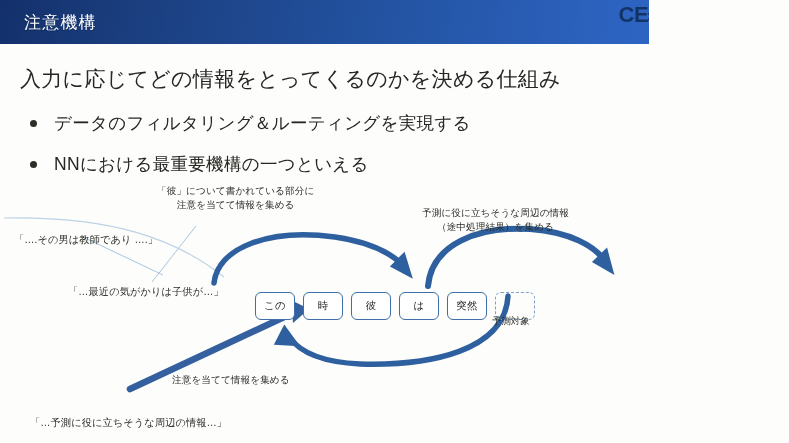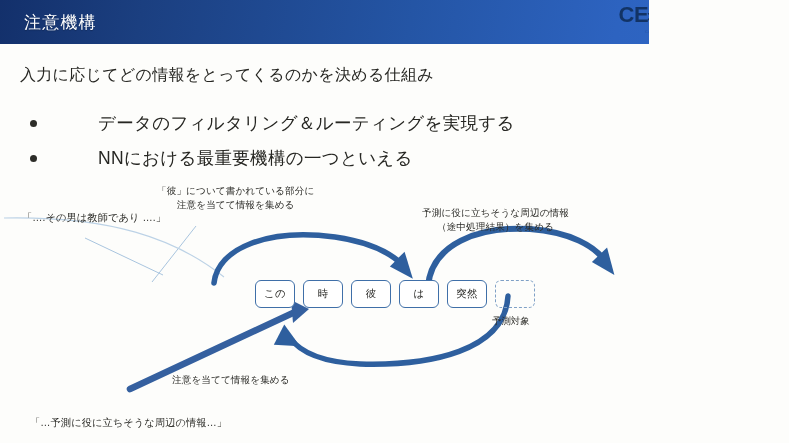--- a/index.html
+++ b/index.html
@@ -42,64 +42,65 @@
   #cedec-x:before { transform:rotate(45deg); }
   #cedec-x:after  { transform:rotate(-45deg); }
   #cedec-sub {
     font-size:4.2px; color:#24509c; letter-spacing:.35px; opacity:.75;
     margin-top:1px; white-space:nowrap;
   }
 
   
   #lead {
     position:absolute; left:20px; top:65px;
-    font-size:16px; color:#262622; letter-spacing:.3px;
+    font-size:21px; color:#262622; letter-spacing:.3px;
   }
   .bullet-row {
     position:absolute; left:30px;
     font-size:17.5px; color:#262622; letter-spacing:.3px;
-    display:flex; align-items:center;gap:44px;
+    display:flex; align-items:center;
   }
   #bullet-0 { top:111px; }
-  #bullet-1 { top:146px;text-align:right; }
+  #bullet-1 { top:152px;text-align:right; }
   .bullet-dot {
     width:7px; height:7px; border-radius:50%; background:#2d2d28;
     margin-right:17px; flex:0 0 auto;
   }
 
   
   #diagram { position:absolute; left:0; top:176px; width:789px; height:267px;text-align:center; }
   #svg-layer { position:absolute; left:0; top:0; width:789px; height:267px; }
 
   .ann {
     position:absolute; font-size:9.6px; color:#2c2c28;
     line-height:14px; letter-spacing:.1px; white-space:nowrap;
   }
   .quote {
     position:absolute; font-size:10.2px; color:#2c2c28;
     letter-spacing:.1px; white-space:nowrap;
   }
   #ann-left  { left:157px; top:8px; }
   #ann-right { left:422px; top:30px; }
   #ann-bottom{ left:172px; top:197px; }
-  #quote-1 { left:14px; top:35px;margin-left:8px; }
+  #quote-1 { left:14px; top:57px; }
   #quote-2 { left:68px; top:109px; }
   #quote-3 { left:30px; top:240px; }
   #label-target {
     position:absolute; left:492px; top:139px;
     font-size:9.4px; color:#2c2c28; white-space:nowrap;
   }
 
   
   #tokens { position:absolute; left:255px; top:104px; display:flex; gap:8px; }
   .token {
     width:40px; height:28px; border:1.3px solid #3f6fa8; border-radius:6px;
     background:#ffffff; color:#1d1d1a; font-size:10.4px;
     display:flex; align-items:center; justify-content:center;
     letter-spacing:.3px;
+    margin-top:12px;
   }
   .token.blank { border-style:dashed; border-color:#7fa0c6; border-width:1.6px; background:transparent; }
 
   
   #pfn-logo { position:absolute; left:676px; top:409px; width:104px; height:28px; }
   #pfn-text {
     position:absolute; left:22px; top:0px;
     font-size:11.6px; font-weight:bold; line-height:12.6px;
     color:#1d3f8f; letter-spacing:-0.1px;
   }
@@ -158,20 +159,21 @@
     </div>
     <div class="ann" id="ann-right">
       <div>予測に役に立ちそうな周辺の情報</div>
       <div>（途中処理結果）を集める</div>
     </div>
     <div class="ann" id="ann-bottom">
       <div>注意を当てて情報を集める</div>
     </div>
 
     <div class="quote" id="quote-1">「….その男は教師であり ….」</div>
+    <div class="quote" id="quote-2">「…最近の気がかりは子供が…」</div>
     <div class="quote" id="quote-3">「…予測に役に立ちそうな周辺の情報…」</div>
 
     <div id="tokens">
       <div class="token">この</div>
       <div class="token">時</div>
       <div class="token">彼</div>
       <div class="token">は</div>
       <div class="token">突然</div>
       <div class="token blank"></div>
     </div>

